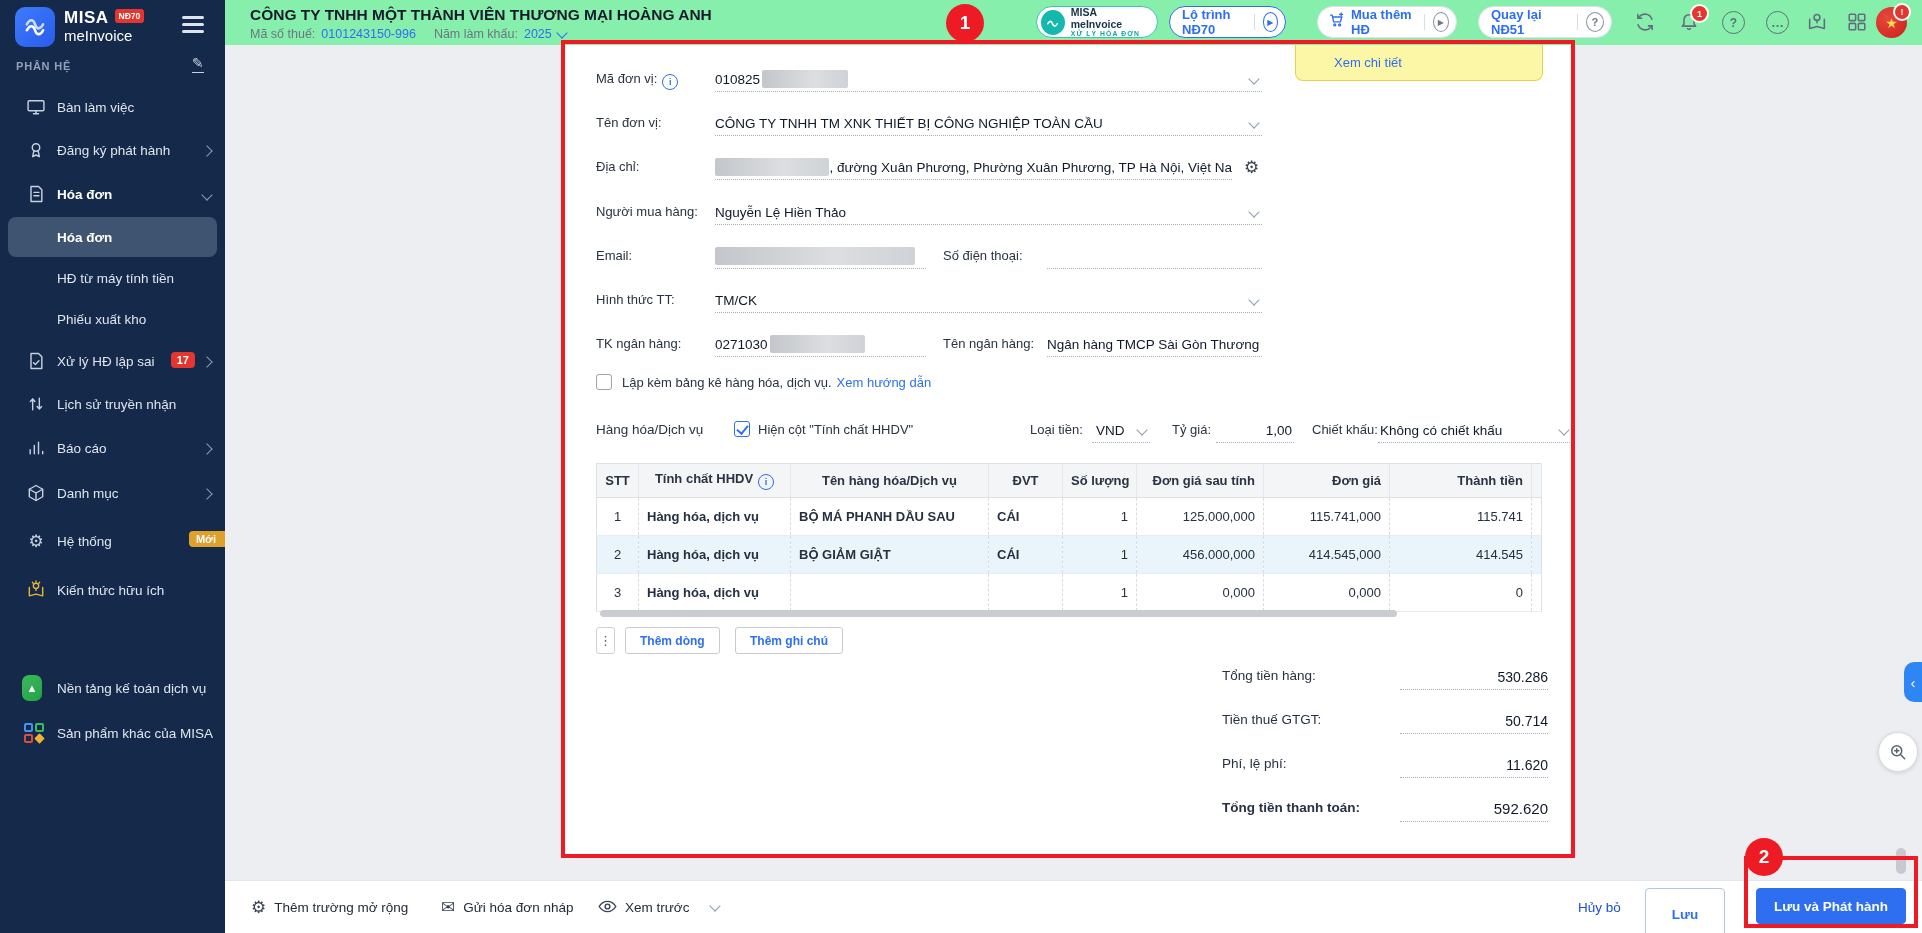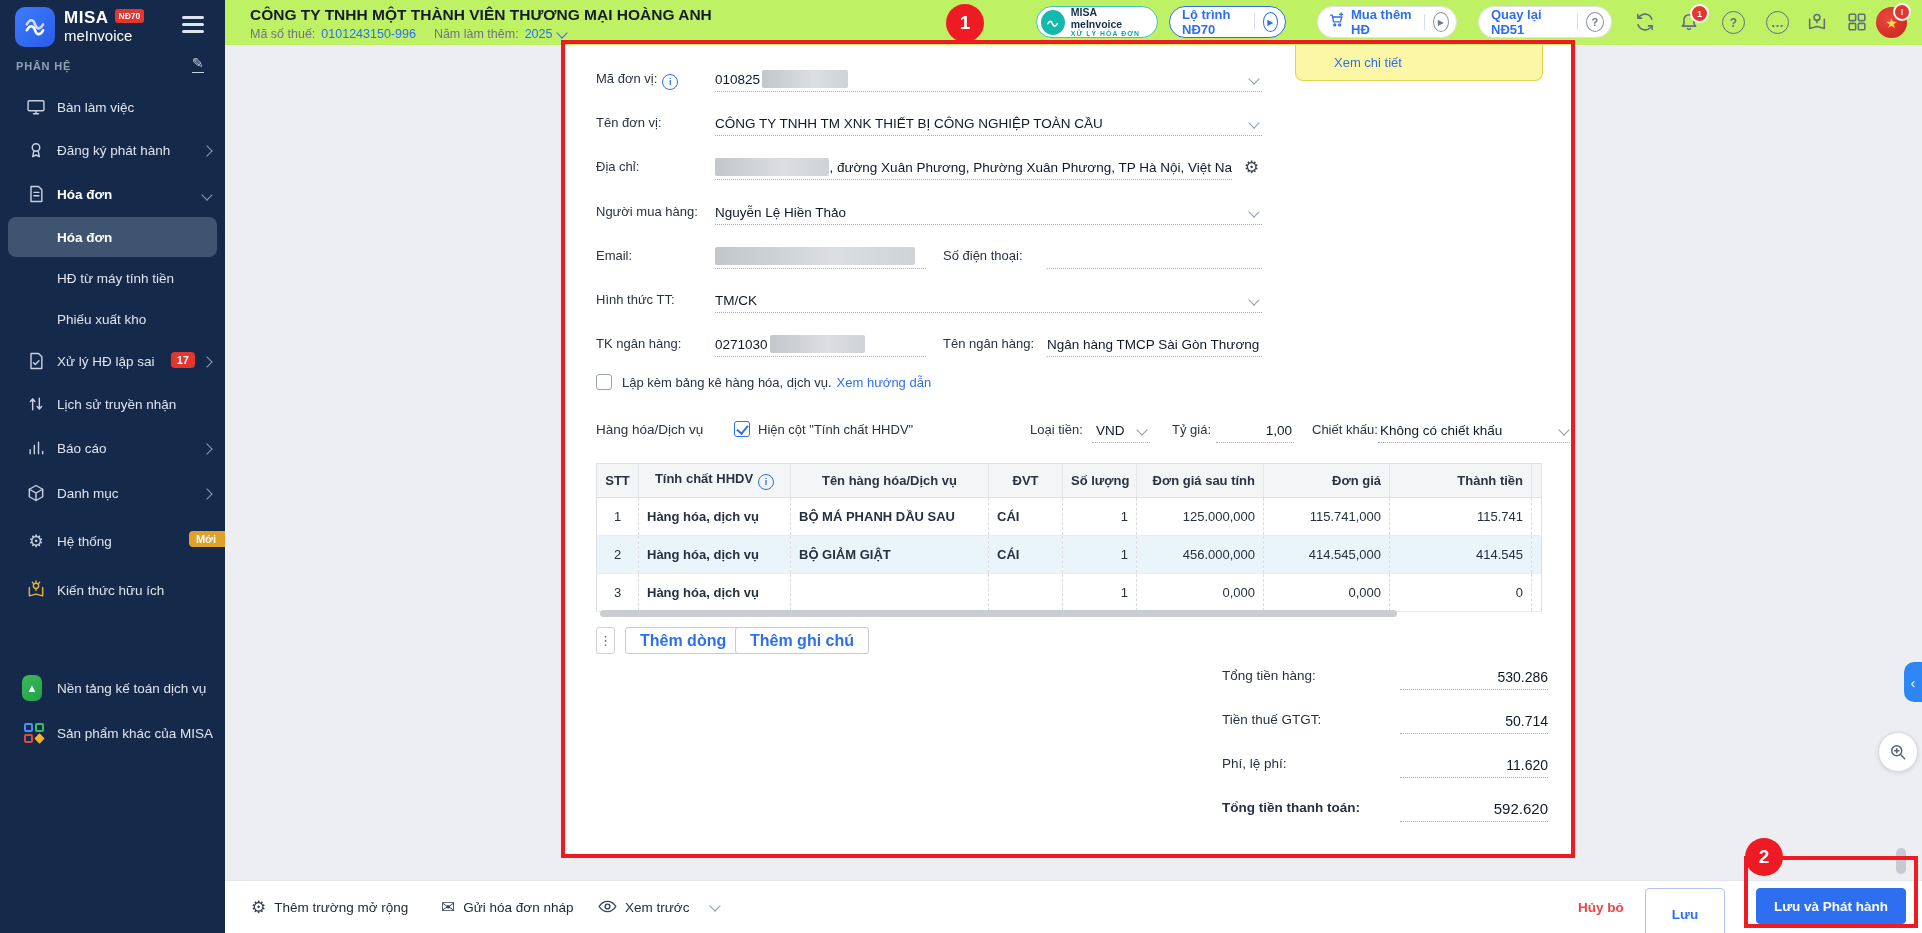--- a/index.html
+++ b/index.html
@@ -31,21 +31,21 @@
   .side-chev{position:absolute;right:14px;top:17px;}
   .badge-red{position:absolute;right:30px;top:11px;background:#E5352F;color:#fff;font-size:11px;font-weight:bold;
     border-radius:4px;padding:2px 6px;}
   .badge-new{position:absolute;right:0;top:10px;background:#DFA02C;color:#fff;font-size:11px;font-weight:bold;
     border-radius:4px 0 0 4px;padding:2px 9px 2px 7px;}
   .tile-app{width:26px;height:26px;border-radius:7px;display:flex;align-items:center;justify-content:center;}
   .apps-grid{display:grid;grid-template-columns:9px 9px;grid-template-rows:9px 9px;gap:2px;}
   .apps-grid i{display:block;box-sizing:border-box;}
 
   
-  .topbar{left:225px;top:0;width:1697px;height:45px;background:#bef264;border-bottom:1px solid #E3E6EA;}
+  .topbar{left:225px;top:0;width:1697px;height:45px;background:#86efac;border-bottom:1px solid #E3E6EA;}
   .company{left:250px;top:6px;font-size:15.5px;font-weight:bold;color:#141C2B;white-space:nowrap;}
   .company-sub{left:250px;top:27px;font-size:12.5px;color:#6C7683;display:flex;gap:6px;align-items:center;white-space:nowrap;}
   .blue{color:#2D6FF0;}
   .pill{position:absolute;top:6px;height:32px;border-radius:16px;background:#fff;display:flex;align-items:center;
         box-sizing:border-box;cursor:pointer;}
   .pill .sep{width:1px;height:16px;background:#D9DEE6;margin:0 8px;}
   .play-circle{width:18px;height:18px;border-radius:50%;display:flex;align-items:center;justify-content:center;font-size:8px;}
   .q-circle{width:18px;height:18px;border-radius:50%;border:1.4px solid #8A93A1;color:#707A88;display:flex;align-items:center;justify-content:center;font-size:11px;font-weight:bold;}
   .top-icn{position:absolute;top:11px;width:22px;height:22px;color:#626E7D;cursor:pointer;}
   .t-svg{width:22px;height:22px;stroke:#626E7D;fill:none;stroke-width:1.7;stroke-linecap:round;stroke-linejoin:round;}
@@ -82,21 +82,21 @@
           font-size:13px;color:#253041;border:1px solid #DCE0E6;}
   .itable th{background:#F3F5F7;height:33px;font-size:13px;color:#2A3342;font-weight:bold;
              border-right:1px solid #E4E7EC;border-bottom:1px solid #DCE0E6;padding:0 8px;white-space:nowrap;overflow:hidden;}
   .itable td{height:37px;border-right:1px dashed #D8DCE2;border-bottom:1px solid #E8EBEF;padding:0 8px;
              white-space:nowrap;overflow:hidden;}
   .itable tr.hl td{background:#E9F4FB;}
   .tc{text-align:center;} .tr{text-align:right;} .tl{text-align:left;font-weight:bold;}
   .hbar{left:596px;top:610px;width:945px;height:8px;}
   .hbar .thumb{position:absolute;left:4px;top:0;width:797px;height:7px;background:#C9CDD2;border-radius:4px;cursor:pointer;}
   .btn-ghost{position:absolute;top:627px;height:27px;background:#fff;border:1px solid #C6CBD4;border-radius:3px;
-             color:#2D6FF0;font-size:16px;font-weight:bold;display:flex;align-items:center;padding:0 14px;cursor:pointer;box-sizing:border-box;}
+             color:#2D6FF0;font-size:12px;font-weight:bold;display:flex;align-items:center;padding:0 14px;cursor:pointer;box-sizing:border-box;}
   .kebab-btn{position:absolute;left:596px;top:627px;width:19px;height:27px;border:1px solid #CDD2DA;border-radius:3px;
              color:#5A6472;font-size:13px;display:flex;align-items:center;justify-content:center;cursor:pointer;box-sizing:border-box;background:#fff;}
 
   
   .trow{position:absolute;left:1222px;width:326px;height:26px;font-size:13.5px;color:#273142;}
   .trow .tlabel{position:absolute;left:0;top:3px;white-space:nowrap;}
   .trow .tval{position:absolute;right:0;top:0;width:148px;height:25px;border-bottom:1px dotted #A7ADB8;
               text-align:right;font-size:14px;color:#10192A;line-height:24px;box-sizing:border-box;}
   .trow.bold .tlabel{font-weight:bold;} .trow.bold .tval{font-weight:normal;font-size:15px;}
 
@@ -255,21 +255,21 @@
       <span class="lbl">Sản phẩm khác của MISA</span>
     </div>
   </div>
 
   <div class="abs topbar">
     <div class="abs company" style="left:25px;top:6px">CÔNG TY TNHH MỘT THÀNH VIÊN THƯƠNG MẠI HOÀNG ANH</div>
     <div class="abs company-sub" style="left:25px;top:27px">
       <span>Mã số thuế:</span>
       <span class="blue">0101243150-996</span>
       <span style="width:6px"></span>
-      <span>Năm làm thêm:</span>
+      <span>Năm làm khấu:</span>
       <span class="blue">2025</span>
       <span class="chev down" style="border-color:#2D6FF0;margin-top:-3px"></span>
     </div>
 
     <div class="pill" style="left:811px;width:122px;border:1.5px solid #3FC3BB;padding:0 10px 0 4px">
       <span style="width:25px;height:25px;border-radius:50%;background:#14B8AE;display:flex;align-items:center;justify-content:center;margin-right:6px">
         <svg width="15" height="15" viewBox="0 0 24 24" fill="none" stroke="#fff" stroke-width="2.6" stroke-linecap="round">
             <path d="M4.5 14c2.5-5 6-5 7.5 0s5 5 7.5 0"></path>
           </svg>
       </span>
@@ -527,21 +527,21 @@
     <div class="f-item" style="left:373px">
       <span>
         <svg width="19" height="19" viewBox="0 0 24 24" fill="none" stroke="#3A4454" stroke-width="1.8" stroke-linecap="round" stroke-linejoin="round">
             <path d="M1.5 12S5.5 5.5 12 5.5 22.5 12 22.5 12 18.5 18.5 12 18.5 1.5 12 1.5 12z"></path>
             <circle cx="12" cy="12" r="3"></circle>
           </svg>
       </span>
       <span>Xem trước</span>
       <span class="chev down" style="margin-left:14px;margin-top:-4px"></span>
     </div>
-    <div class="f-item" style="left:1353px;color:#ef4444;font-weight:bold">
+    <div class="f-item" style="left:1353px;color:#1d4ed8;font-weight:normal">
       <span>Hủy bỏ</span>
     </div>
   </div>
   <div class="btn secondary" style="left:1645px;top:888px;width:80px;height:52px">Lưu</div>
   <div class="btn primary" style="left:1756px;top:888px;width:150px;height:36px">Lưu và Phát hành</div>
 
   <div class="abs side-tab">
     <span>‹</span>
   </div>
   <div class="abs zoom-fab">

